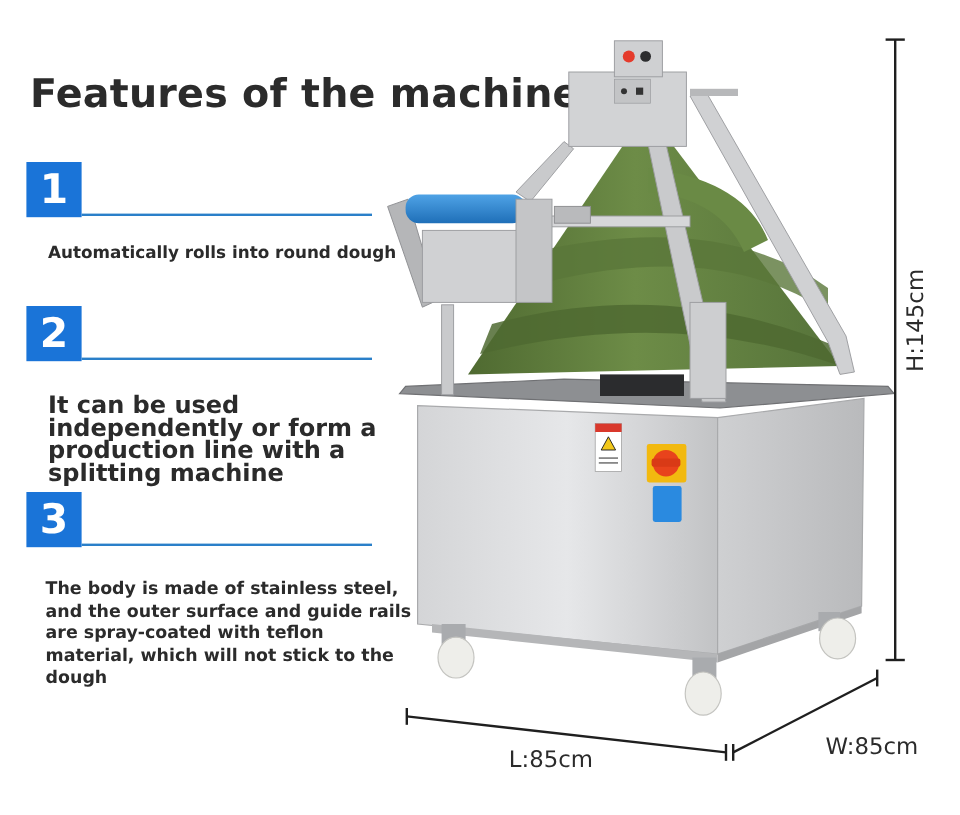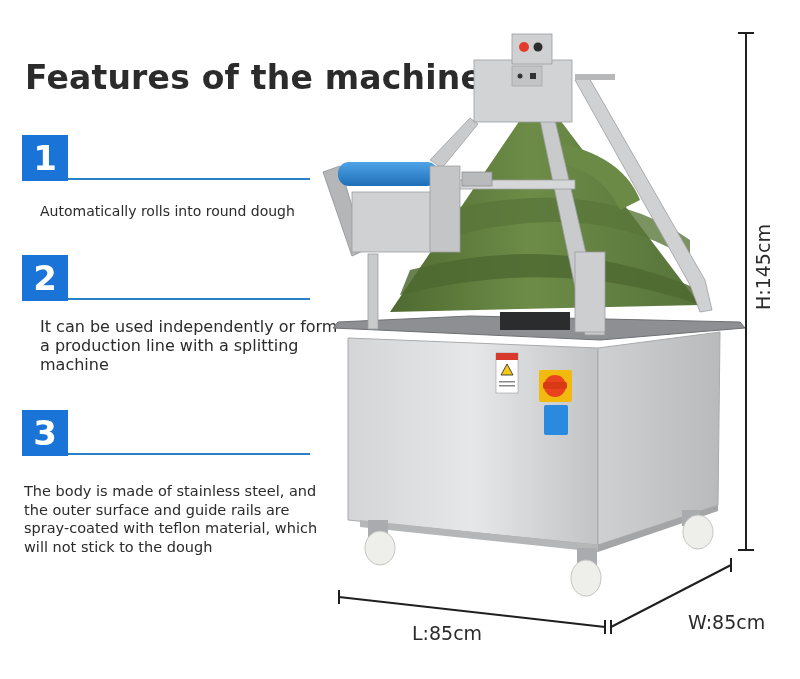--- a/index.html
+++ b/index.html
@@ -1,23 +1,23 @@
 <!DOCTYPE html>
 <html><head>
   <meta charset="utf-8">
   <style>
     html, body { margin:0; padding:0; background:#ffffff; }
     body { width:800px; height:679px; position:relative; overflow:hidden; font-family:"DejaVu Sans", sans-serif; }
     .title { position:absolute; left:25px; top:58px; font-size:33px; font-weight:bold; color:#2b2b2b; letter-spacing:0.2px; white-space:nowrap; }
     .feature-badge { position:absolute; left:22px; width:46px; height:46px; background:#1a74d8; color:#fff; font-weight:bold; font-size:34px; line-height:46px; text-align:center; }
     .feature-rule { position:absolute; left:68px; width:242px; height:2px; background:#2a7fc9; }
-    .feature-text { position:absolute; left:40px; color:#2b2b2b; font-weight:normal; }
+    .feature-text { position:absolute; left:40px; color:#2b2b2b; font-weight:bold; }
     .f1 { top:203px; font-size:14px; }
-    .f2 { top:317px; font-size:16px; line-height:19px; width:300px; }
-    .f3 { top:482px; font-size:14.5px; line-height:18.5px; width:310px; left:24px; }
+    .f2 { top:328px; font-size:20px; line-height:19px; width:300px; }
+    .f3 { top:482px; font-size:14.5px; line-height:18.5px; width:310px; left:38px; }
 
     .machine { position:absolute; left:318px; top:28px; width:430px; height:580px; }
     .dim-label { position:absolute; font-size:19px; color:#2b2b2b; white-space:nowrap; font-family:"DejaVu Sans", sans-serif; }
     .dim-h { left:738px; top:260px; transform:rotate(-90deg); transform-origin:left top; }
   </style>
 </head>
 <body>
 
 <div class="title">Features of the machine:</div>
 
@@ -132,14 +132,14 @@
     <line x1="339" y1="597" x2="605" y2="627"></line>
     <line x1="339" y1="590" x2="339" y2="604"></line>
     <line x1="605" y1="620" x2="605" y2="634"></line>
     <line x1="611" y1="627" x2="731" y2="565"></line>
     <line x1="611" y1="620" x2="611" y2="634"></line>
     <line x1="731" y1="558" x2="731" y2="572"></line>
   </g>
 </svg>
 
 <div class="dim-label dim-h" style="top:310px;left:752px">H:145cm</div>
-<div class="dim-label" style="left:412px;top:622px">L:85cm</div>
+<div class="dim-label" style="left:424px;top:622px">L:85cm</div>
 <div class="dim-label" style="left:688px;top:611px">W:85cm</div>
 
 </body></html>

